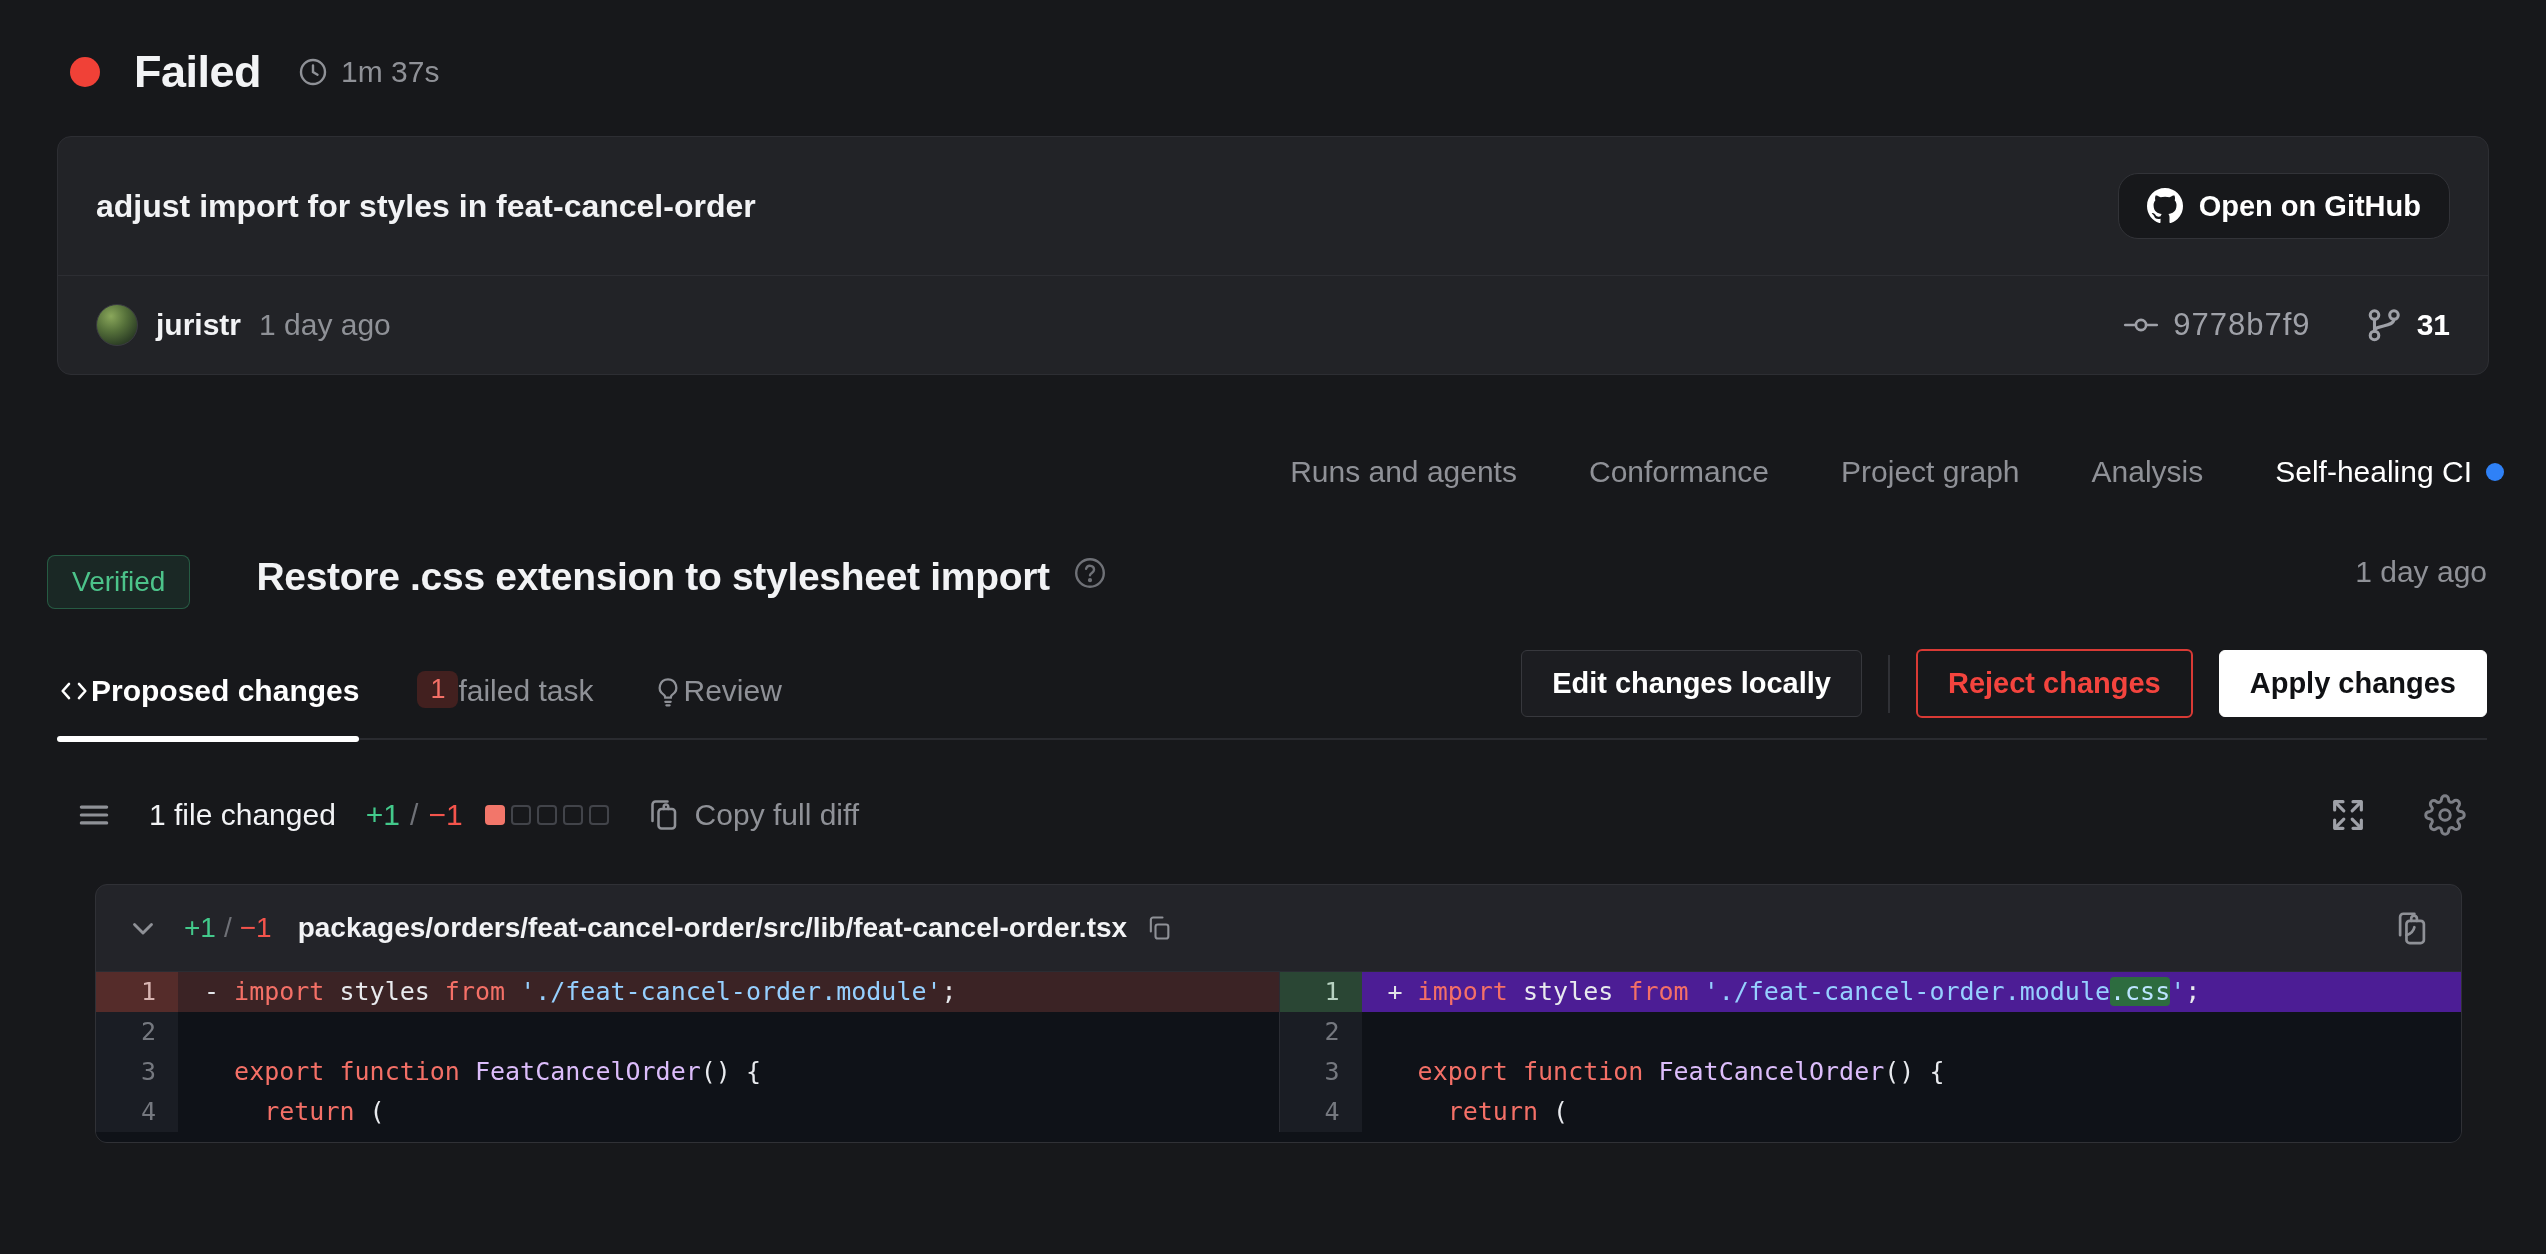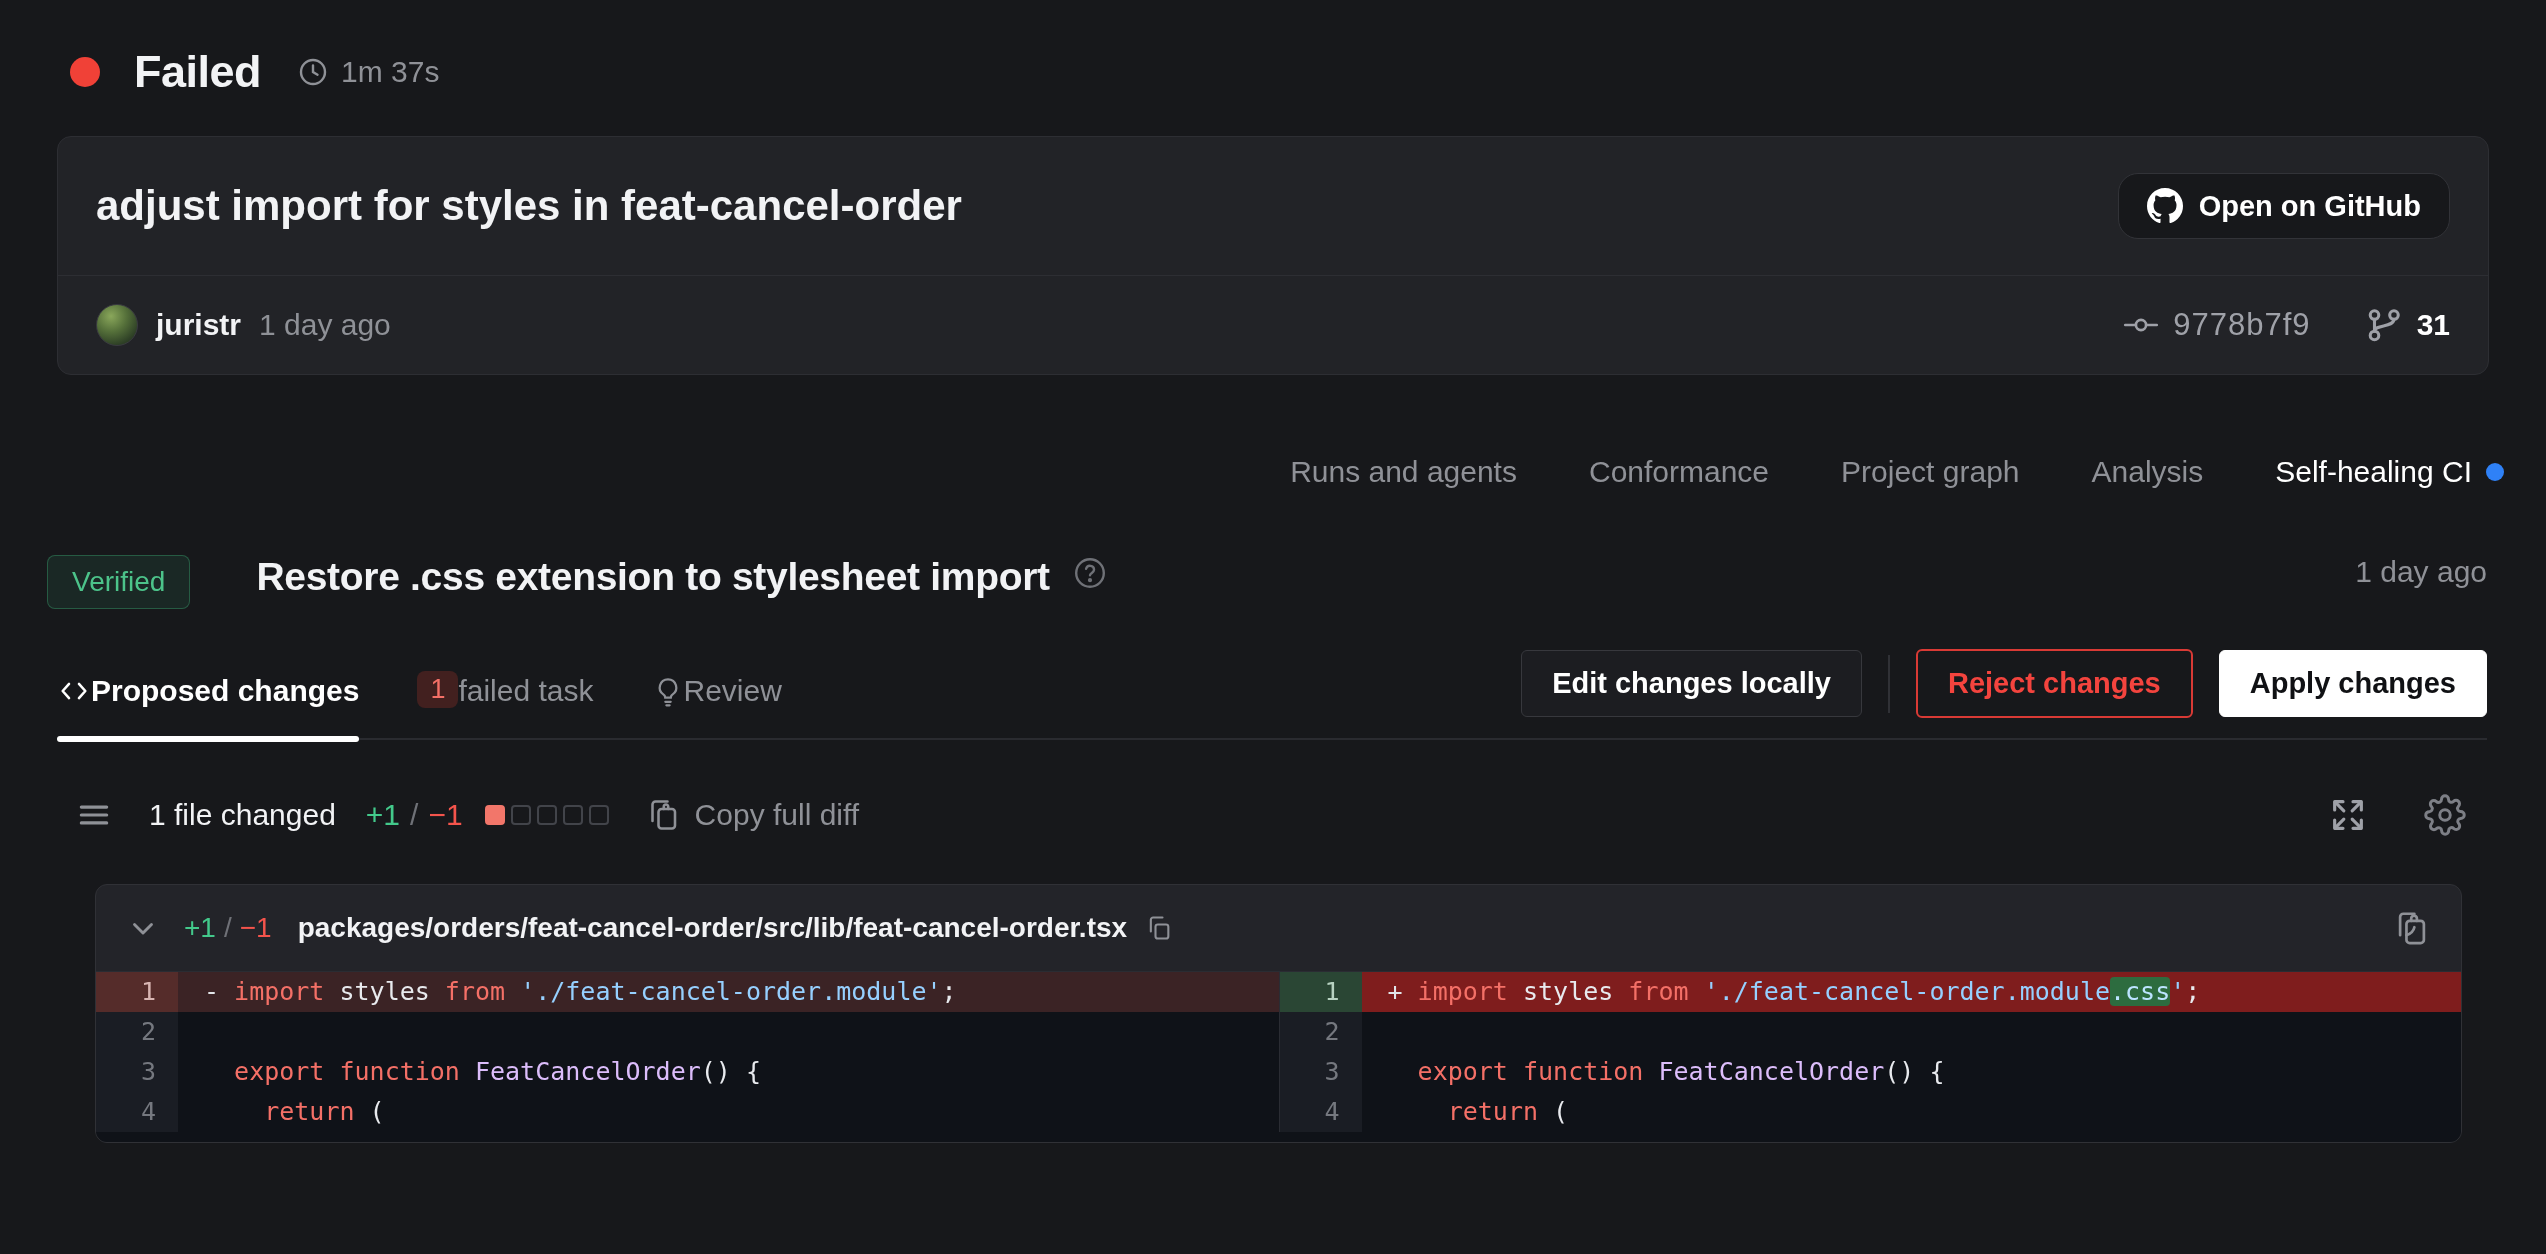--- a/index.html
+++ b/index.html
@@ -10,21 +10,21 @@
   
   .status-header { display:flex; align-items:center; padding:46px 0 0 70px; }
   .status-dot { width:30px; height:30px; border-radius:50%; background:#f04137; }
   .status-label { font-size:45px; font-weight:700; margin-left:34px; letter-spacing:-0.5px; }
   .duration { display:flex; align-items:center; gap:12px; margin-left:36px; color:#8f9197; font-size:30px; }
 
   
   .commit-card { margin:38px 57px 0 57px; background:#222327; border:1px solid #2d2e33; border-radius:14px; }
   .commit-top { display:flex; align-items:center; justify-content:space-between;
     padding:36px 38px; border-bottom:1px solid #2d2e33; }
-  .commit-title { font-size:42px; font-weight:700; }
+  .commit-title { font-size:32px; font-weight:700; }
   .gh-btn { display:flex; align-items:center; gap:16px; background:#17181b; border:1px solid #323338;
     border-radius:20px; padding:14px 28px; font-size:29px; font-weight:600; color:#fff; cursor:pointer; }
   .commit-bottom { display:flex; align-items:center; padding:28px 38px; color:#8f9197; font-size:30px; }
   .avatar { width:42px; height:42px; border-radius:50%;
     background: radial-gradient(circle at 35% 28%, #8aa75b 0%, #55703a 40%, #2e4026 75%, #1d2a19 100%);
     border:1px solid #3a3b40; }
   .author { color:#f2f3f5; font-weight:700; margin-left:18px; }
   .commit-time { margin-left:18px; }
   .commit-meta { margin-left:auto; display:flex; align-items:center; gap:14px; }
   .sha { color:#9fa1a8; font-size:31px; letter-spacing:1px; }
@@ -90,21 +90,21 @@
   .diff-body { display:flex; background:#0f1218; border-top:1px solid #2a2c33; padding-bottom:10px; }
   .pane { width:50%; }
   .pane.right { border-left:1px solid #2a2c33; }
   .drow { display:flex; height:40px; line-height:40px;
     font-family:"DejaVu Sans Mono", monospace; font-size:25px; }
   .gutter { flex:0 0 82px; text-align:right; padding-right:22px; color:#75787f; background:#1a1d24; }
   .code { flex:1; white-space:pre; padding-left:26px; color:#e8eaee; }
   .drow.del .gutter { background:#552c2a; color:#d8b5b2; }
   .drow.del .code  { background:#3b2325; }
   .drow.add .gutter { background:#2a4634; color:#b7d2c1; }
-  .drow.add .code  { background:#7f1d1d; }
+  .drow.add .code  { background:#4c1d95; }
   .tok-kw { color:#f47067; }
   .tok-str { color:#96d0ff; }
   .tok-fn { color:#dcbdfb; }
   .tok-pl { color:#e8eaee; }
   .tok-sign { color:#e2e5e9; }
   .tok-strh { color:#bce4ff; background:#2d6c3f; border-radius:4px; }
 </style>
 </head>
 <body>
 

